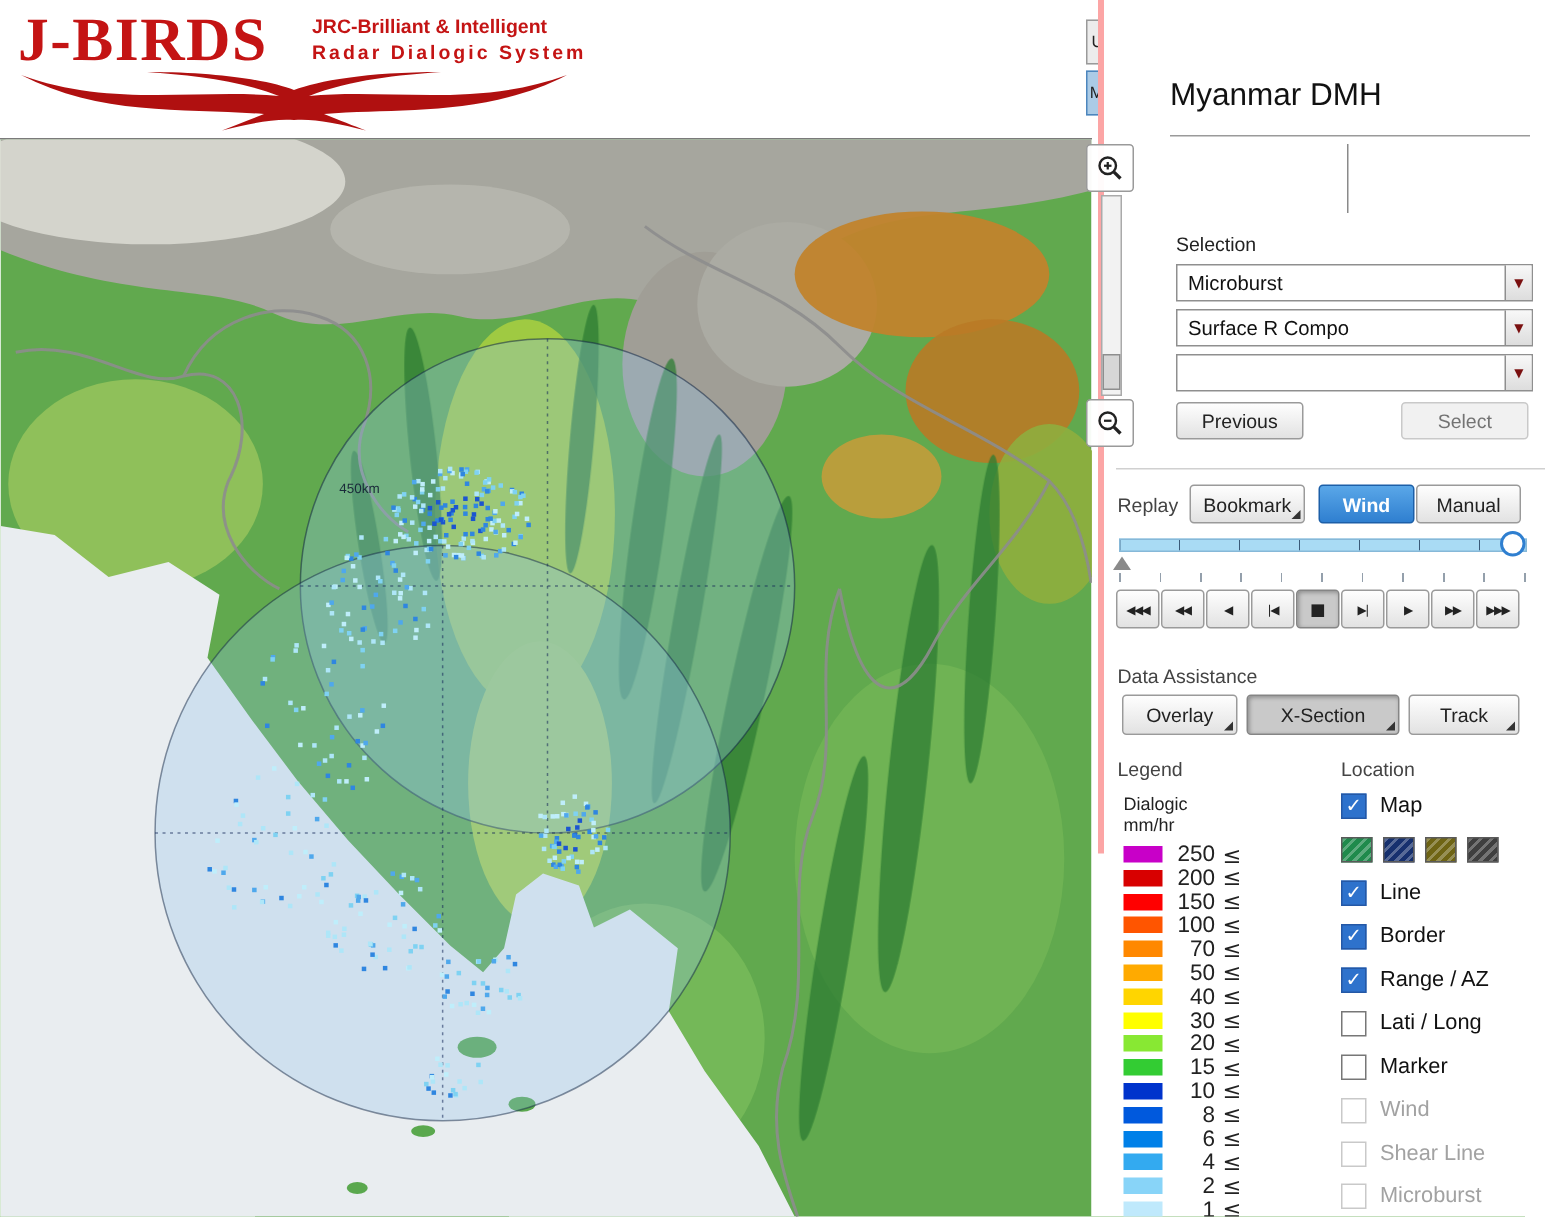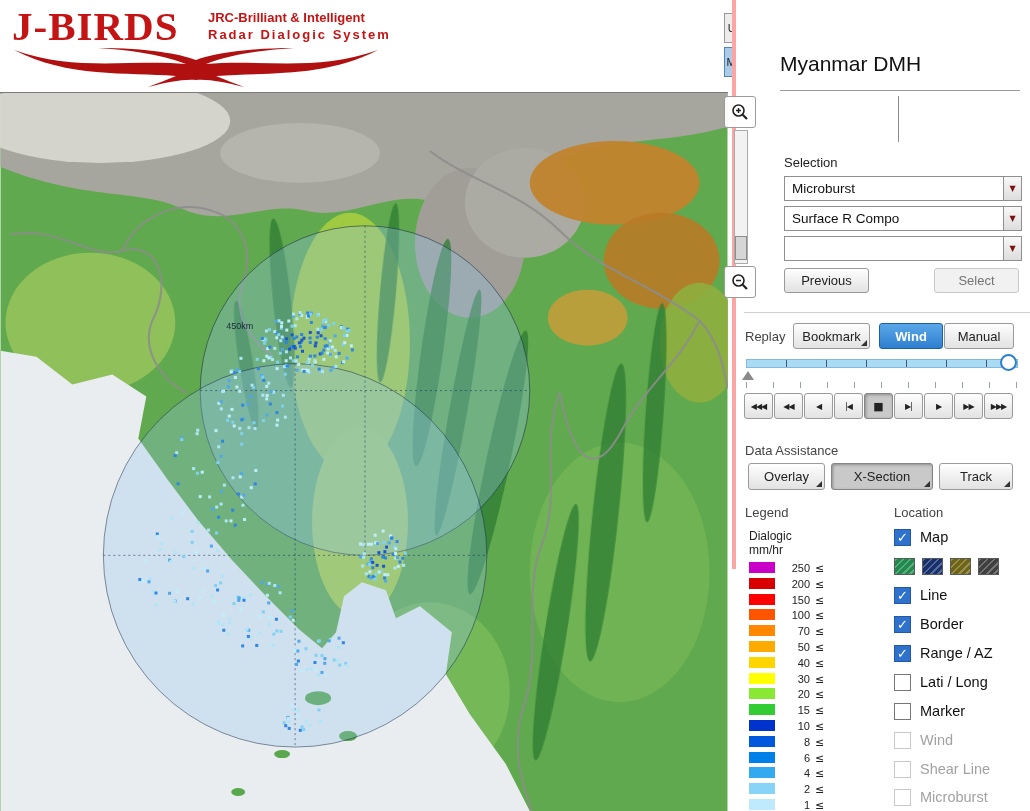--- a/index.html
+++ b/index.html
@@ -18,21 +18,21 @@
 .dd .arw{width:18px;height:100%;border-left:1px solid #8f8f8f;background:linear-gradient(#f8f8f8,#ddd);display:flex;align-items:center;justify-content:center;font-size:8px;color:#7a1010}
 .tool{width:28px;height:28px;border:1px solid #9a9a9a;background:linear-gradient(#fafafa,#e6e6e6);border-radius:2px;display:flex;align-items:center;justify-content:center}
 .tool.active{border:2px solid #3b87d8;background:#ddeaf8}
 .tz{width:30px;height:30px;border:1px solid #9a9a9a;background:#ececec;font-size:11px;display:flex;align-items:center;justify-content:center;color:#222}
 .tz.sel{background:#abcbe6;border-color:#4d86bd}
 .cb{width:17px;height:17px;border:1px solid #777;background:#fff;display:flex;align-items:center;justify-content:center;font-size:13px;line-height:1;color:#fff;flex:0 0 17px}
 .cb.on{background:#2e72cc;border-color:#2458a6}
 .cb.dis{border-color:#c9c9c9}
 .ovrow{position:absolute;left:158px;display:flex;align-items:center;gap:9px;font-size:14.5px;color:#111;height:18px}
 .ovrow.dis{color:#a2a2a2}
-.lrow{display:flex;align-items:flex-start;height:15px;margin-bottom:.8px;font-size:11px;color:#222}
+.lrow{display:flex;align-items:center;height:15px;margin-bottom:.8px;font-size:15px;color:#222}
 .lsw{width:26px;height:11px;margin-right:9px}
 .lval{width:26px;text-align:right}
 .lle{margin-left:5px;font-family:"DejaVu Sans",sans-serif}
 .pb{position:static;width:29px;height:26px;font-size:8px;letter-spacing:-1px;font-family:"DejaVu Sans",sans-serif}
 .mswatch{width:21px;height:17px;border:1px solid #5a5a5a;position:relative}
 .mswatch::after{content:"";position:absolute;inset:0;background:repeating-linear-gradient(135deg,rgba(255,255,255,.28) 0 2px,transparent 2px 5px)}
 .ztool{width:32px;height:32px;background:rgba(255,255,255,.95);border:1px solid #9a9a9a;border-radius:3px;display:flex;align-items:center;justify-content:center}
 .ztrack{width:14px;height:134px;margin:2px auto;background:#f2f2f2;border:1px solid #aaa;position:relative}
 .zthumb{position:absolute;left:0;right:0;bottom:3px;height:24px;background:#d6d6d6;border:1px solid #8e8e8e}
 .label13{font-size:13px;color:#222}

